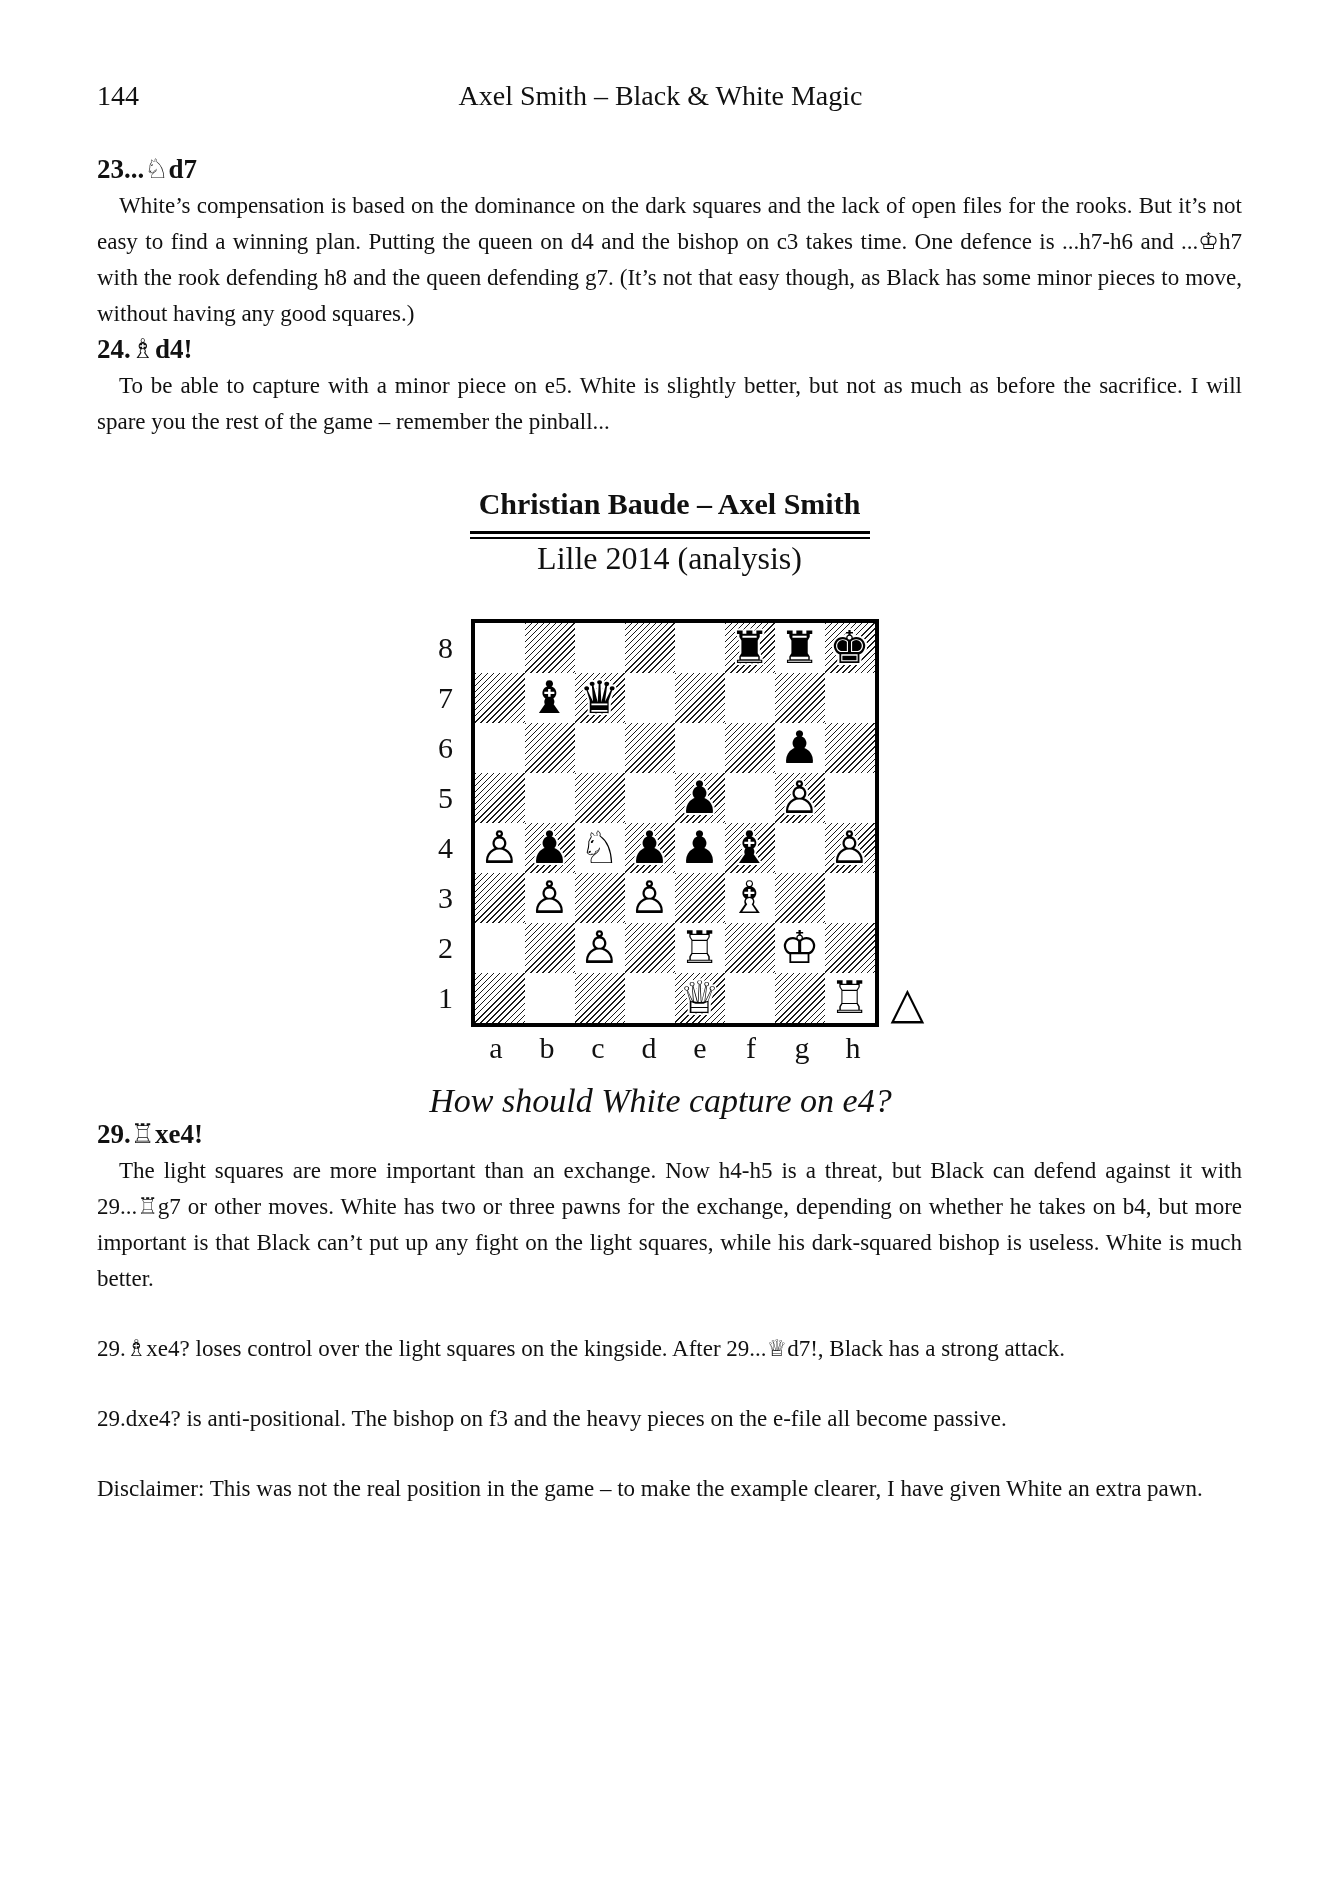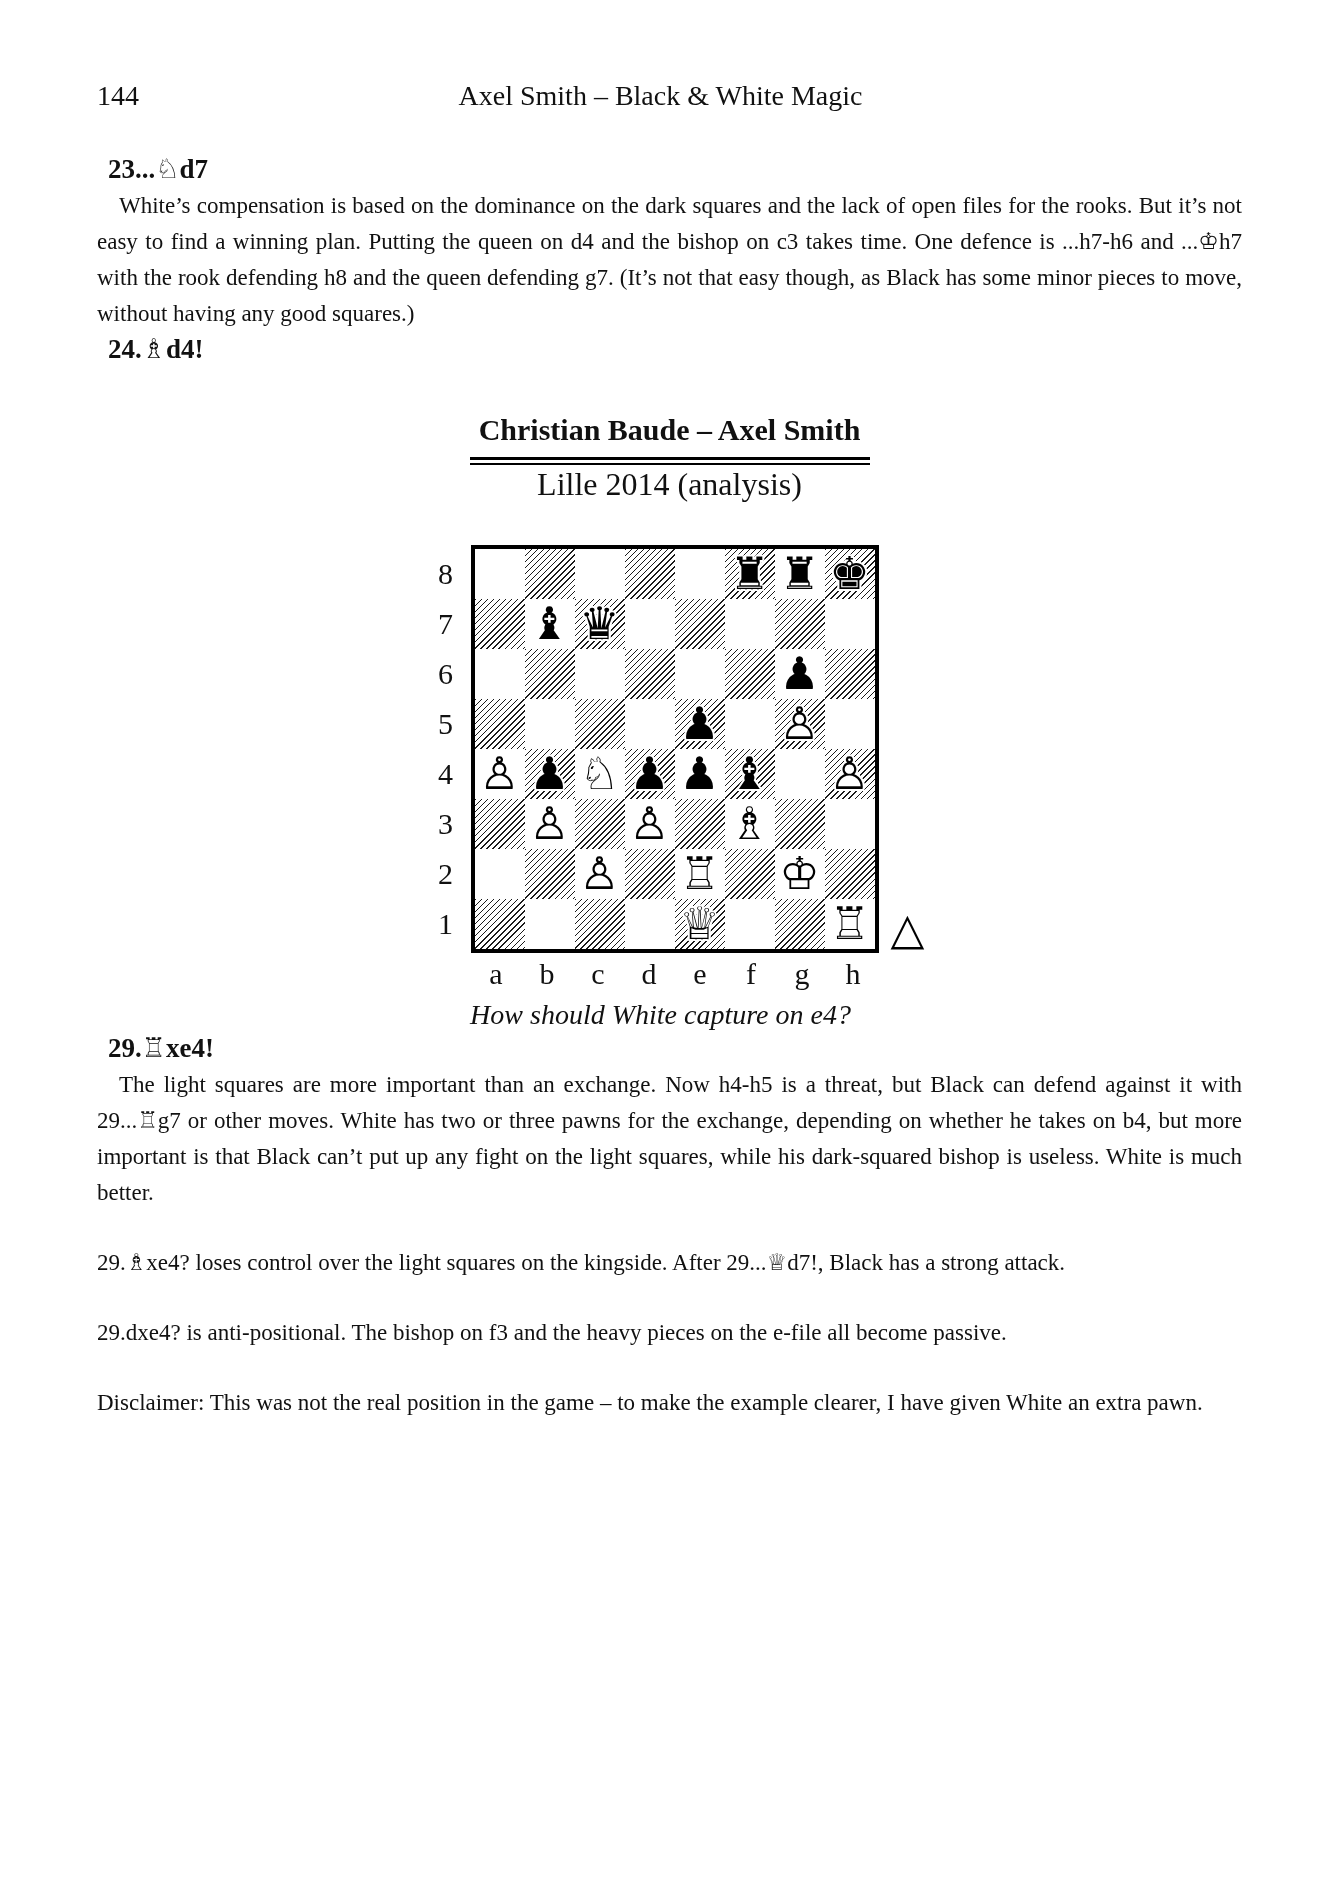--- a/index.html
+++ b/index.html
@@ -20,21 +20,21 @@
     height: 34px;
     font-size: 28px;
     margin-bottom: 38px;
   }
   .page-number { position: absolute; left: 0; top: 0; }
   .running-title { position: absolute; left: 0; right: 18px; text-align: center; }
 
   h2.move-heading {
     font-size: 27px;
     font-weight: bold;
-    margin: 0 0 2px 11px;
+    margin: 0 0 2px 0;
     line-height: 34px;
   }
   .gap-before { margin-top: 28px; }
   p.body-text {
     margin: 0;
     font-size: 23px;
     line-height: 36px;
     text-align: justify;
   }
   p.indent { text-indent: 22px; }
@@ -85,39 +85,40 @@
   }
   .pg { color: #000000; }
   .to-move {
     position: absolute; left: calc(100% + 12px); bottom: 2px;
     font-size: 44px; line-height: 1; color: #000;
     font-family: "DejaVu Sans", sans-serif;
   }
   .file-labels { display: flex; margin-left: 40px; width: 408px; margin-top: 4px; }
   .file-label { flex: 1; text-align: center; font-size: 30px; line-height: 34px; }
   .diagram-caption {
-    text-align: center; font-style: italic; font-size: 28px;
-    margin-top: 8px; line-height: 32px;
+    text-align: center; font-style: italic; font-size: 34px;
+    margin-top: 20px; line-height: 32px;
   }
   .heading-29 { margin-top: 24px; }
 </style>
 </head>
 <body>
 
 <div class="page">
 
   <div class="running-header">
     <span class="page-number">144</span>
     <span class="running-title">Axel Smith – Black &amp; White Magic</span>
   </div>
 
   <h2 class="move-heading">23...♘d7</h2>
   <p class="body-text indent">White’s compensation is based on the dominance on the dark squares and the lack of open files for the rooks. But it’s not easy to find a winning plan. Putting the queen on d4 and the bishop on c3 takes time. One defence is ...h7-h6 and ...♔h7 with the rook defending h8 and the queen defending g7. (It’s not that easy though, as Black has some minor pieces to move, without having any good squares.)</p>
 
   <h2 class="move-heading gap-before">24.♗d4!</h2>
+  <p class="body-text indent">To be able to capture with a minor piece on e5. White is slightly better, but not as much as before the sacrifice. I will spare you the rest of the game – remember the pinball...</p>
 
   <div class="game-header">
     <div class="game-title">Christian Baude – Axel Smith</div>
     <div class="game-rule"></div>
     <div class="game-event">Lille 2014 (analysis)</div>
   </div>
 
   <div class="diagram">
     <div class="diagram-inner">
       <div class="board-row">

